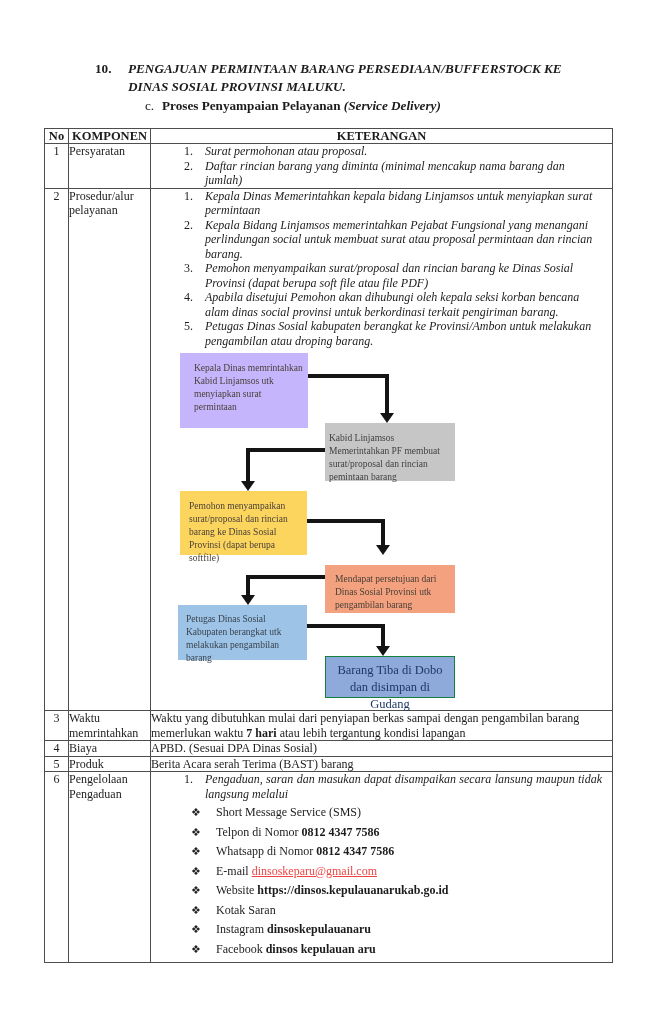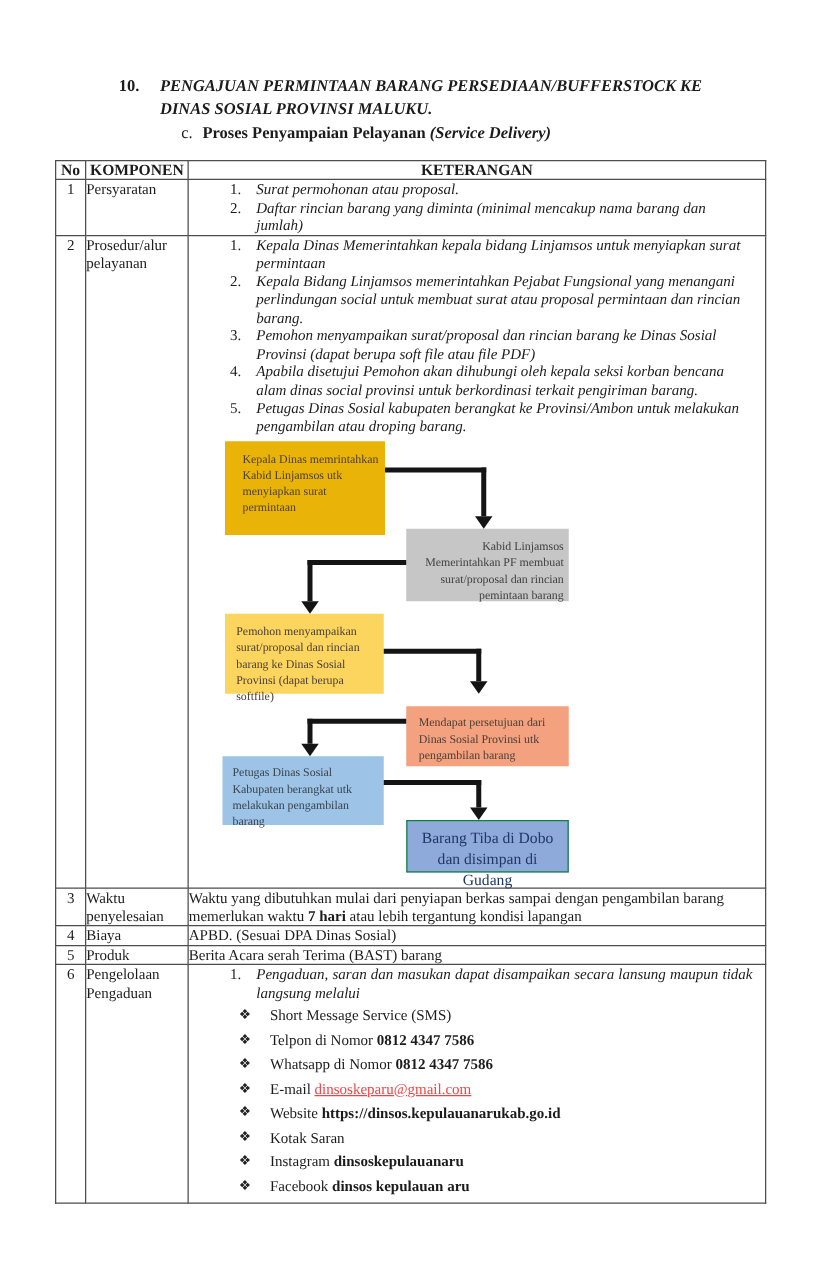--- a/index.html
+++ b/index.html
@@ -29,21 +29,21 @@
   .oli{display:flex;margin:0 0 0 33px;}
   .oli .num{flex:0 0 14px;margin-right:7px;text-align:left;}
   .oli .txt{flex:1 1 auto;padding-right:10px;font-style:italic;}
   .justify .txt{text-align:justify;}
 
   
   .flow{position:relative;height:357px;margin-top:5px;}
   .fbox{position:absolute;font-size:9.5px;line-height:1.38;color:#4a4038;
         padding:9px 5px 4px 14px;box-sizing:border-box;}
   .fb1{left:29px;top:0;width:128px;height:75px;}
-  .fb2{left:174px;top:70px;width:130px;height:58px;text-align:right;padding:9px 4px 4px 4px;color:#3f3f3f;}
+  .fb2{left:174px;top:70px;width:130px;height:58px;text-align:left;padding:9px 4px 4px 4px;color:#3f3f3f;}
   .fb3{left:29px;top:138px;width:127px;height:64px;padding-left:9px;}
   .fb4{left:174px;top:212px;width:130px;height:48px;padding:8px 4px 4px 10px;}
   .fb5{left:27px;top:252px;width:129px;height:55px;padding:8px 4px 4px 8px;color:#39434e;}
   .fb6{left:174px;top:303px;width:130px;height:42px;text-align:center;
        font-size:12.5px;line-height:1.35;color:#1f3864;padding:5px 4px;
        border:1px solid #15803d;}
   .arr{position:absolute;background:#141414;}
   .ahead{position:absolute;width:0;height:0;border-left:7px solid transparent;
          border-right:7px solid transparent;border-top:10px solid #141414;}
 
@@ -117,21 +117,21 @@
         <div class="oli">
               <span class="num">4.</span>
               <span class="txt">Apabila disetujui Pemohon akan dihubungi oleh kepala seksi korban bencana alam dinas social provinsi untuk berkordinasi terkait pengiriman barang.</span>
             </div>
         <div class="oli">
               <span class="num">5.</span>
               <span class="txt">Petugas Dinas Sosial kabupaten berangkat ke Provinsi/Ambon untuk melakukan pengambilan atau droping barang.</span>
             </div>
 
         <div class="flow">
-          <div class="fbox fb1" style="background: #eab308;">Kepala Dinas memrintahkan Kabid Linjamsos utk menyiapkan surat permintaan</div>
+          <div class="fbox fb1" style="background: #c4b5fd;">Kepala Dinas memrintahkan Kabid Linjamsos utk menyiapkan surat permintaan</div>
           <div class="fbox fb2" style="background: rgb(198, 198, 198);">Kabid Linjamsos Memerintahkan PF membuat surat/proposal dan rincian pemintaan barang</div>
           <div class="fbox fb3" style="background: rgb(252, 213, 95);">Pemohon menyampaikan surat/proposal dan rincian barang ke Dinas Sosial Provinsi (dapat berupa softfile)</div>
           <div class="fbox fb4" style="background: rgb(243, 161, 127);">Mendapat persetujuan dari Dinas Sosial Provinsi utk pengambilan barang</div>
           <div class="fbox fb5" style="background: rgb(157, 195, 230);">Petugas Dinas Sosial Kabupaten berangkat  utk melakukan pengambilan barang</div>
           <div class="fbox fb6" style="background: rgb(142, 170, 219);">Barang Tiba di Dobo dan disimpan di Gudang</div>
 
           <div class="arr" style="left:157px;top:21px;width:81px;height:4px;"></div>
           <div class="arr" style="left:234px;top:21px;width:4px;height:39px;"></div>
           <div class="ahead" style="left:229px;top:60px;"></div>
 
@@ -149,21 +149,21 @@
 
           <div class="arr" style="left:156px;top:271px;width:78px;height:4px;"></div>
           <div class="arr" style="left:230px;top:271px;width:4px;height:22px;"></div>
           <div class="ahead" style="left:225px;top:293px;"></div>
         </div>
       </td>
     </tr>
 
     <tr>
       <td class="no">3</td>
-      <td class="komp">Waktu penyelesaian</td>
+      <td class="komp">Waktu memrintahkan</td>
       <td class="ket-simple"><span>Waktu yang dibutuhkan mulai dari penyiapan berkas sampai dengan pengambilan barang memerlukan waktu </span><span class="b-bold">7 hari</span><span> atau lebih tergantung kondisi lapangan</span></td>
     </tr>
 
     <tr>
       <td class="no">4</td>
       <td class="komp">Biaya</td>
       <td class="ket-simple">APBD. (Sesuai DPA Dinas Sosial)</td>
     </tr>
 
     <tr>

